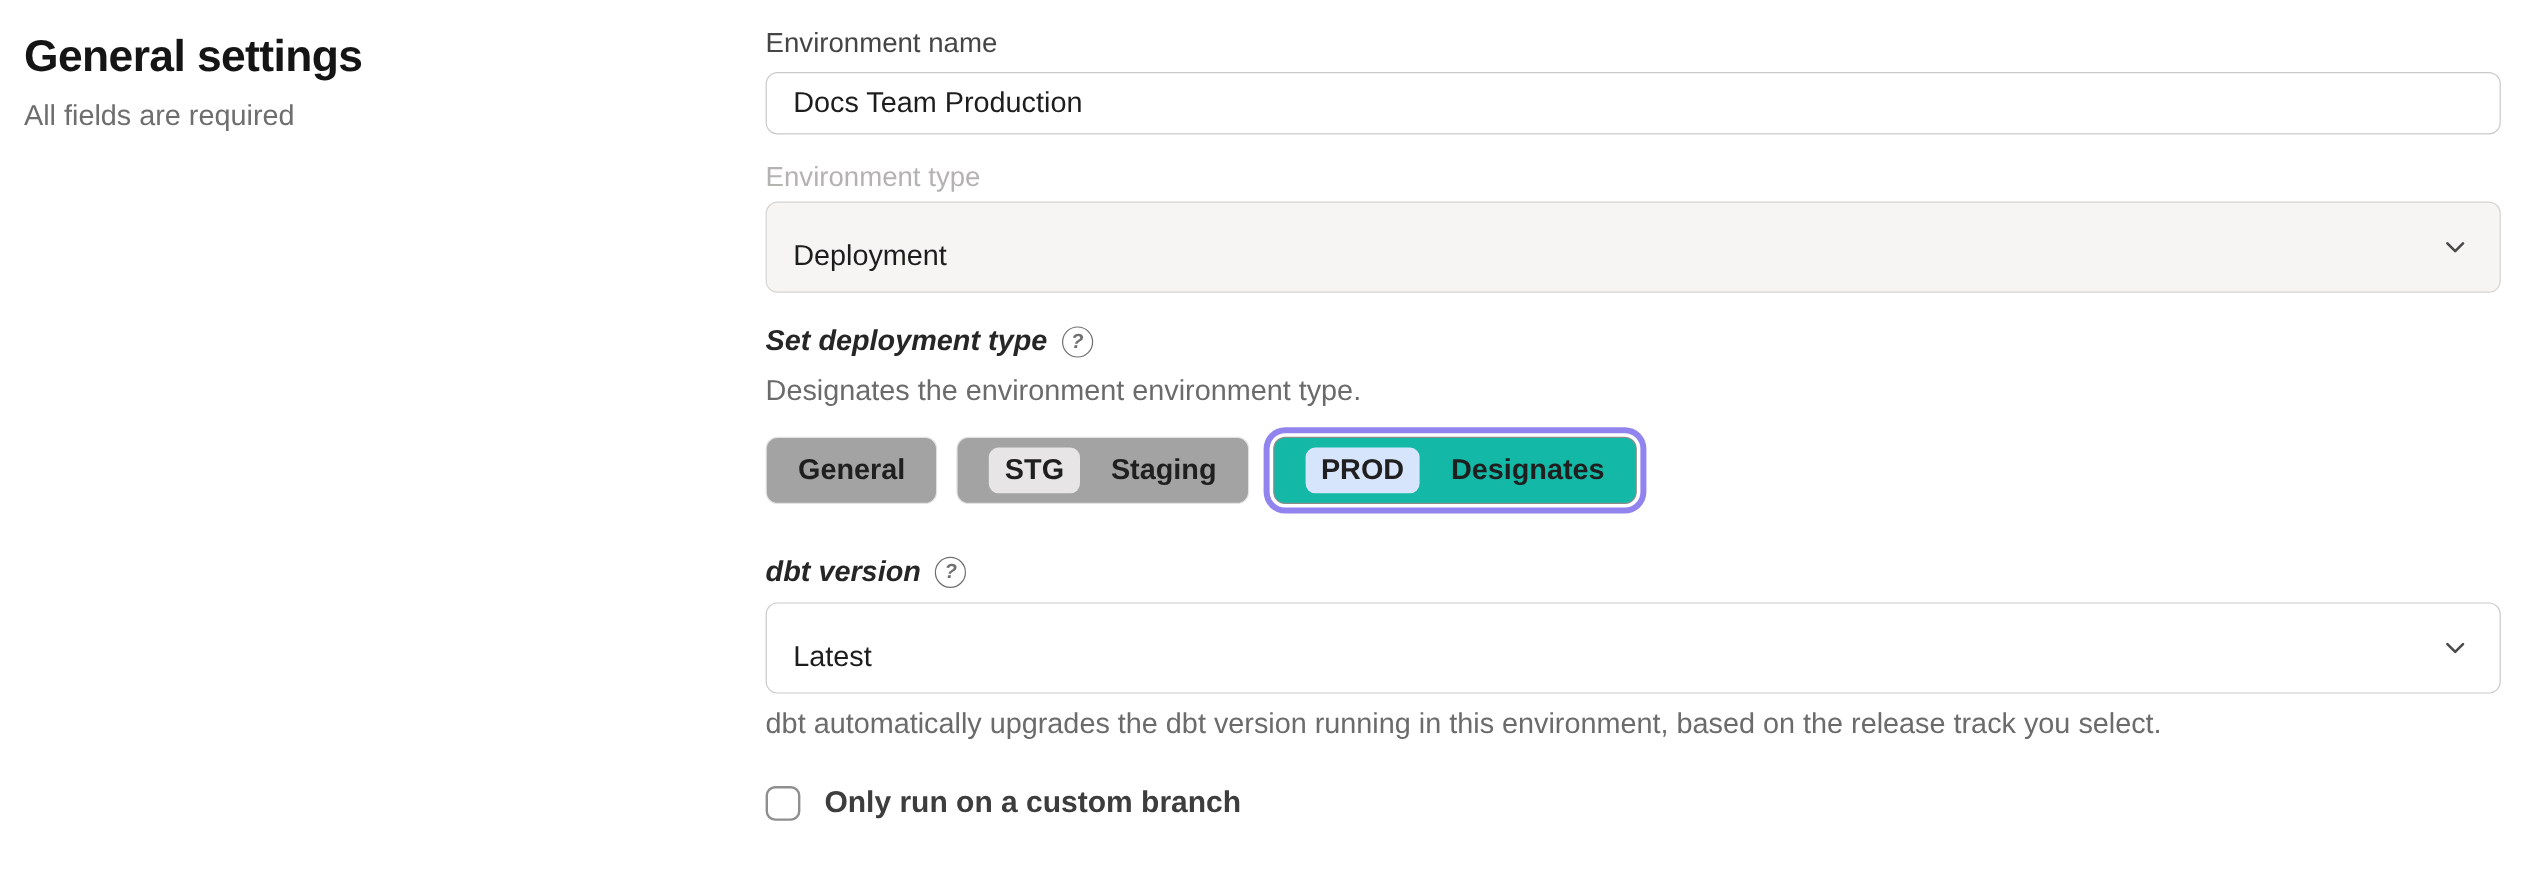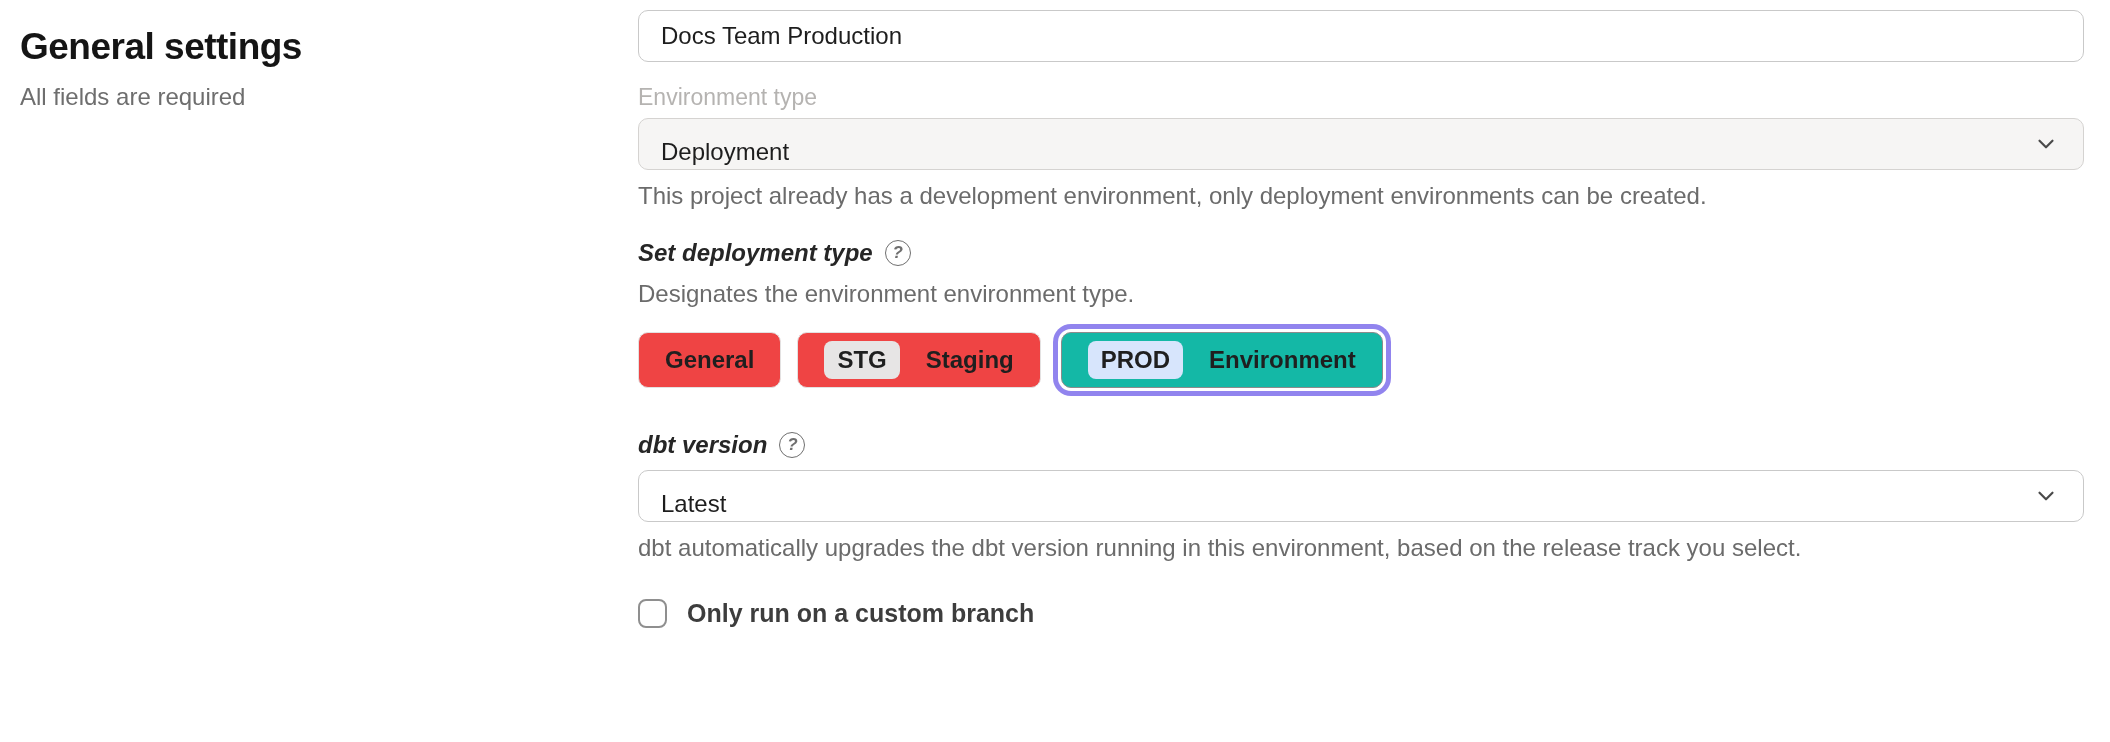--- a/index.html
+++ b/index.html
@@ -35,21 +35,21 @@
     background:#ffffff;
     font-family:"Liberation Sans", sans-serif;
     font-size:24px; color:#1d1d1d;
     padding:0 22px;
     outline:none;
   }
 
   .select {
     position:relative;
     display:flex; align-items:center;
-    width:100%; height:52px;
+    width:100%; height:76px;
     margin-top:6px;
     border:1.5px solid #c9c9c9; border-radius:10px;
     background:#ffffff;
     font-size:24px; font-weight:500; color:#1d1d1d;
     padding:16px 64px 0 22px;
     cursor:pointer;
   }
   .select.disabled { background:#f6f5f4; border-color:#d5d3d1; cursor:default; }
   .select .chevron {
     position:absolute; right:24px; top:50%;
@@ -82,21 +82,21 @@
   
   .button-row {
     margin-top:14px;
     display:flex; align-items:center; gap:16px;
     height:72px; 
   }
   .type-button {
     display:inline-flex; align-items:center; justify-content:center;
     height:56px;
     padding:0 26px;
-    background:#ef4444;
+    background:#a3a3a3;
     border:1px solid #e3e1e1;
     border-radius:10px;
     font-family:"Liberation Sans", sans-serif;
     font-size:24px; font-weight:bold; color:#1f1f1f;
     cursor:pointer;
     white-space:nowrap;
   }
   .type-button .type-badge {
     display:inline-block;
     padding:5px 13px;
@@ -134,50 +134,50 @@
 
 <div class="screen">
 
   <div class="left-col">
     <div class="page-title">General settings</div>
     <div class="page-subtitle">All fields are required</div>
   </div>
 
   <div class="form-col">
 
+    <div class="field-label">Environment name</div>
     <input class="text-input" type="text" value="Docs Team Production" style="">
 
     <div class="field-label disabled">Environment type</div>
     <div class="select disabled">
       <span>Deployment</span>
       <span class="chevron">
         <svg width="26" height="26" viewBox="0 0 24 24" fill="none">
           <polyline points="6,9 12,15 18,9" stroke="#4a4a4a" stroke-width="2" fill="none" stroke-linecap="round" stroke-linejoin="round"></polyline>
         </svg>
       </span>
     </div>
-    <div class="helper-text">This project already has a development environment, only deployment environments can be created.</div>
 
     <div class="section-label-row">
       <span class="section-label">Set deployment type</span>
       <span class="help-icon">?</span>
     </div>
     <div class="helper-text">Designates the environment environment type.</div>
 
     <div class="button-row">
       <button class="type-button">
         <span>General</span>
       </button>
       <button class="type-button">
         <span class="type-badge badge-gray">STG</span>
         <span>Staging</span>
       </button>
       <button class="type-button selected">
         <span class="type-badge badge-blue">PROD</span>
-        <span>Environment</span>
+        <span>Designates</span>
       </button>
     </div>
 
     <div class="section-label-row mt-34">
       <span class="section-label">dbt version</span>
       <span class="help-icon">?</span>
     </div>
     <div class="select mt-10">
       <span>Latest</span>
       <span class="chevron">

